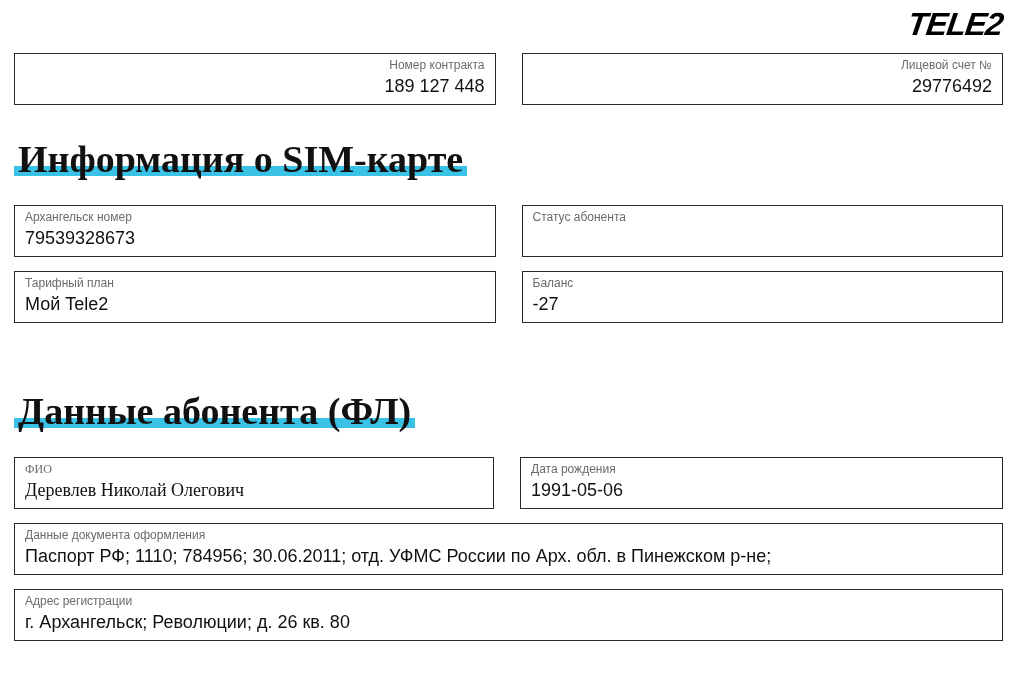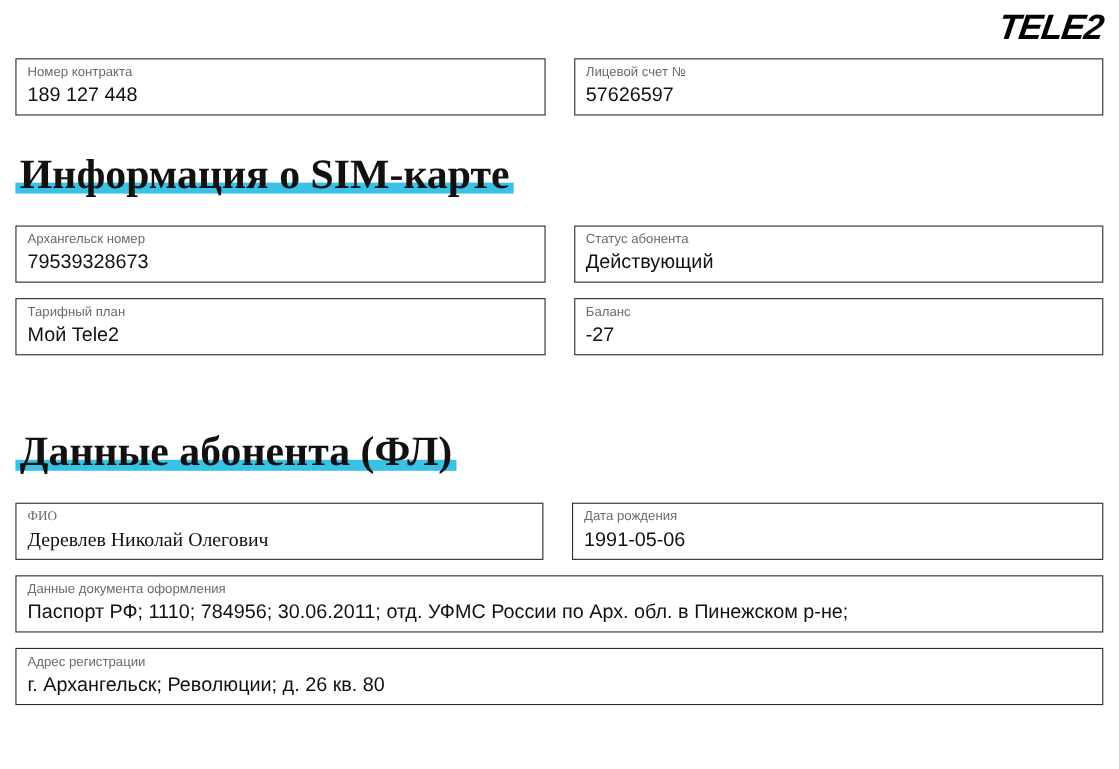--- a/index.html
+++ b/index.html
@@ -23,20 +23,21 @@
     font-weight: 900;
     letter-spacing: -1px;
     color: #000;
     font-style: italic;
     transform: skewX(-8deg);
   }
   .row3 {
     display: flex;
     gap: 26px;
     margin-bottom: 32px;
+    text-align: right;
   }
   .row3 .field-box { flex: 1; }
   .row2 {
     display: flex;
     gap: 26px;
     margin-bottom: 14px;
   }
   .row2 .field-box { flex: 1; }
   .row2.split .field-box:first-child { flex: 0 0 480px; font-family: Liberation Serif, serif; }
   .row1 {
@@ -87,36 +88,35 @@
     <div class="logo">TELE2</div>
   </div>
 
   <div class="row3">
     <div class="field-box">
       <div class="field-label">Номер контракта</div>
       <div class="field-value">189 127 448</div>
     </div>
     <div class="field-box">
       <div class="field-label">Лицевой счет №</div>
-      <div class="field-value">57626597</div>
+      <div class="field-value">29776492</div>
     </div>
   </div>
 
   <div class="section-title-wrap">
     <span class="section-title">Информация о SIM-карте</span>
   </div>
 
   <div class="row2">
     <div class="field-box">
       <div class="field-label">Архангельск номер</div>
       <div class="field-value">79539328673</div>
     </div>
     <div class="field-box">
       <div class="field-label">Статус абонента</div>
-      <div class="field-value">Действующий</div>
     </div>
   </div>
 
   <div class="row2">
     <div class="field-box">
       <div class="field-label">Тарифный план</div>
       <div class="field-value">Мой Tele2</div>
     </div>
     <div class="field-box">
       <div class="field-label">Баланс</div>

